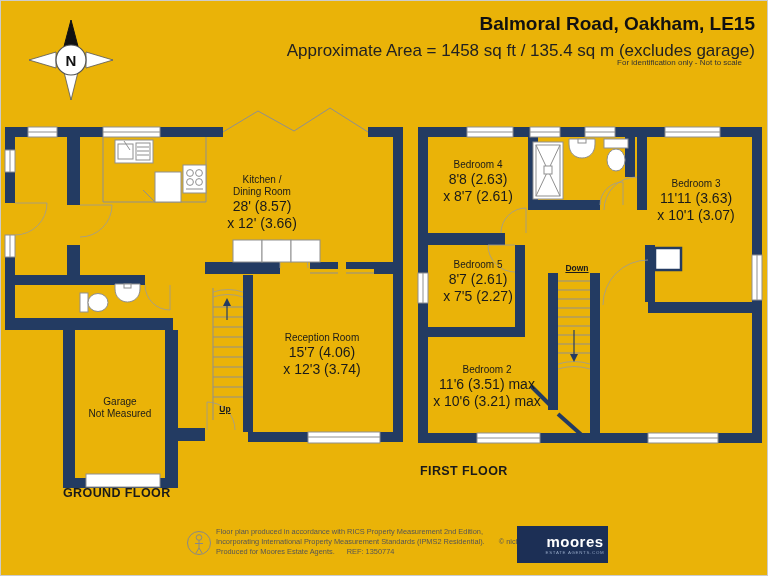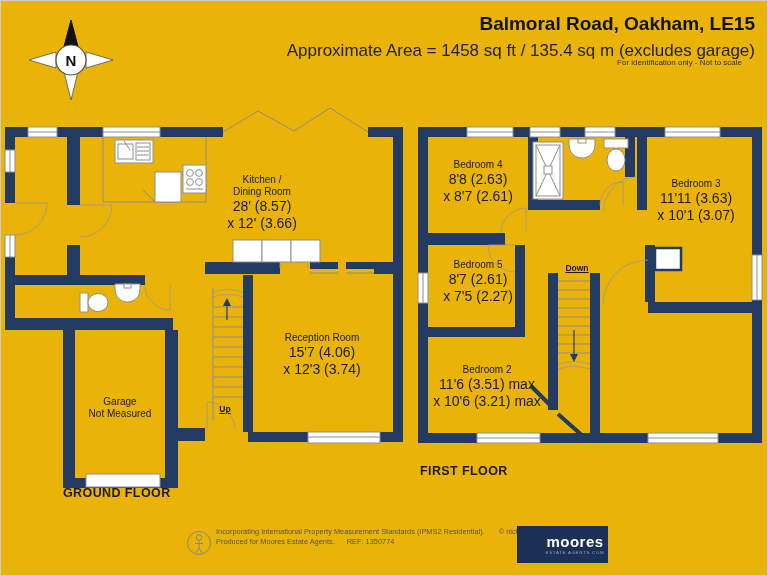--- a/index.html
+++ b/index.html
@@ -297,20 +297,21 @@
   </div>
   <div class="abs room" style="left:487px;top:387px;">
     <div class="nm">Bedroom 2</div>
     <div class="dm">11'6 (3.51) max</div>
     <div class="dm">x 10'6 (3.21) max</div>
   </div>
   <div class="abs stair-lbl" style="left:577px;top:268px;">Down</div>
   <div class="abs floor-cap" style="left:420px;top:464px;">FIRST FLOOR</div>
 
   <div class="abs fnote">
+    <div>Floor plan produced in accordance with RICS Property Measurement 2nd Edition,</div>
     <div>
       <span>Incorporating International Property Measurement Standards (IPMS2 Residential).</span><span class="cr">© nichecom 2025.</span>
     </div>
     <div>
       <span>Produced for Moores Estate Agents.</span><span class="ref">REF: 1350774</span>
     </div>
   </div>
   <div class="abs logo">
     <div class="lg-name">moores</div>
     <div class="lg-tag">ESTATE AGENTS.COM</div>

